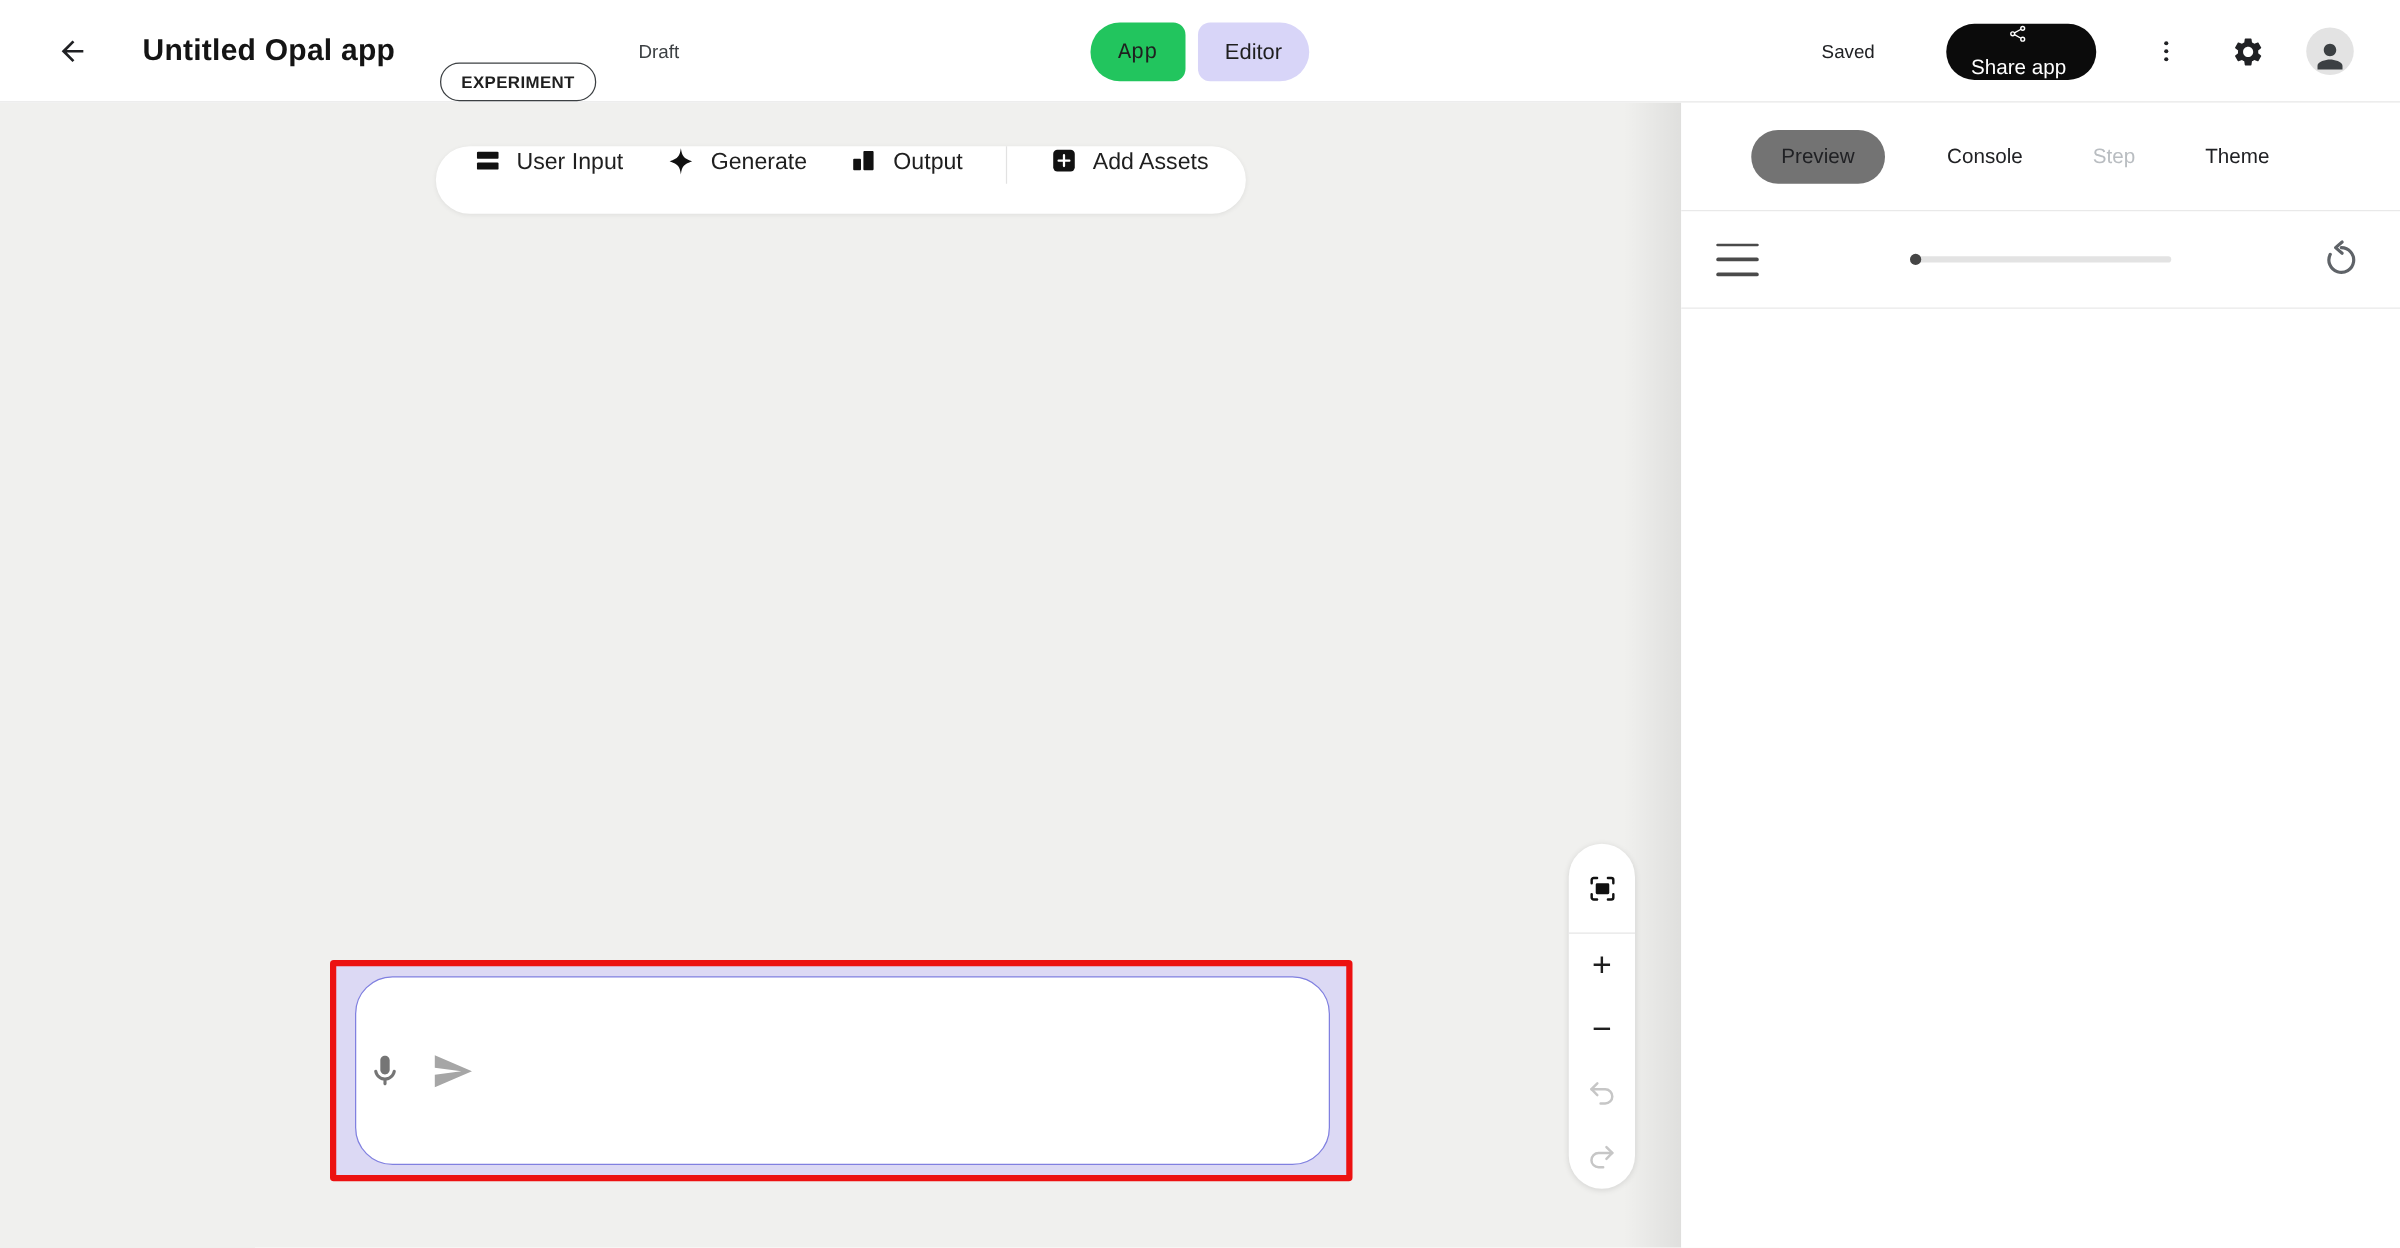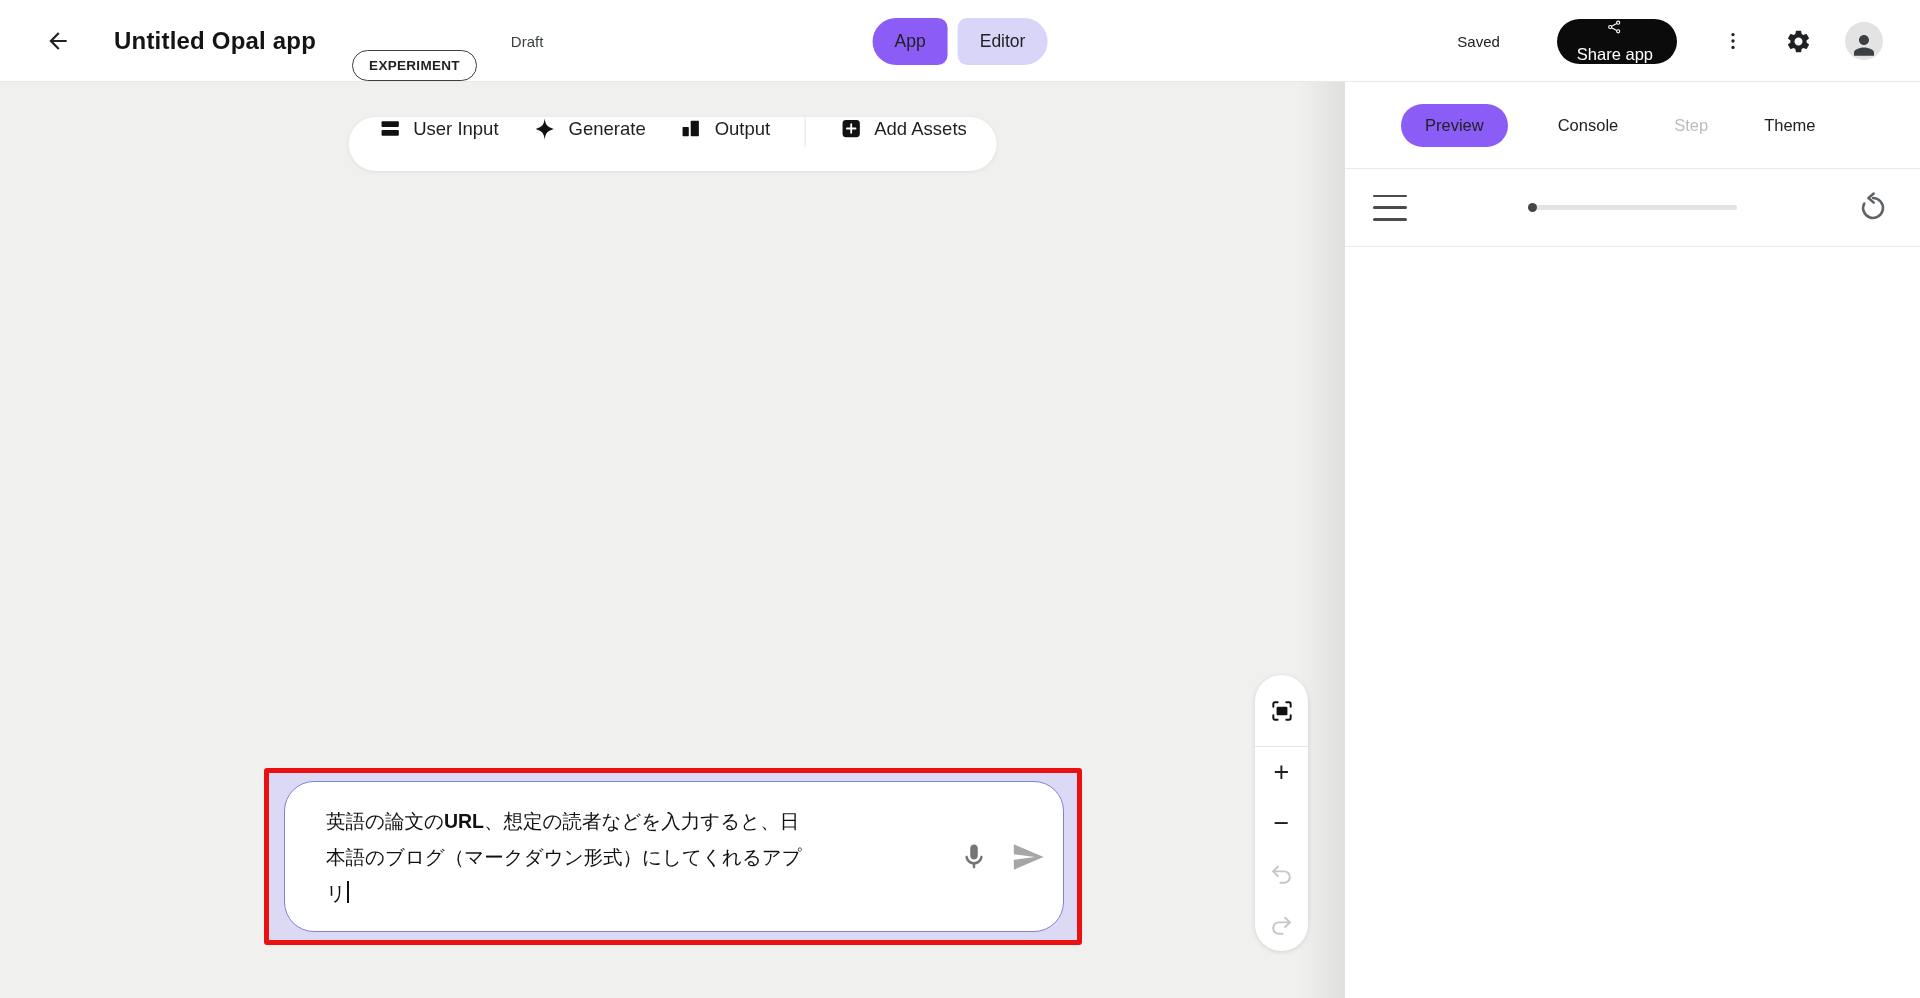--- a/index.html
+++ b/index.html
@@ -15,21 +15,21 @@
   .app-title { font-size:24px; font-weight:700; letter-spacing:.2px; margin-left:24px; color:#141414; }
   .badge { margin-left:24px; border:1px solid #3c4043; border-radius:16px; height:31px;
            display:flex; align-items:center; padding:0 16px; font-size:13.5px; font-weight:700;
            letter-spacing:.3px; color:#1f1f1f;margin-top:48px; }
   .draft { margin-left:22px; font-size:15px; color:#3c4043; }
 
   .toggle { position:absolute; left:50%; top:18px; transform:translateX(-50%);
             display:flex; gap:10px; }
   .toggle .seg { height:47px; display:flex; align-items:center; padding:0 22px;
                  font-size:17.5px; font-weight:500; cursor:pointer; }
-  .seg-app { background:#8b5cf6; border-radius:24px 10px 10px 24px; }
+  .seg-app { background:#22c55e; border-radius:24px 10px 10px 24px;font-family:Liberation Mono, monospace; }
   .seg-editor { background:#d8d5f8; border-radius:10px 24px 24px 10px; }
 
   .tb-right { position:absolute; right:37px; top:0; height:82px; display:flex; align-items:center; }
   .saved { font-size:15px; color:#202124; margin-right:57px; }
   .share-btn { background:#0b0b0b; color:#fff; height:45px; border-radius:23px;
                display:flex; align-items:center; padding:0 24px 0 20px; gap:10px;
                font-size:16.5px; font-weight:500; cursor:pointer;flex-direction:column; }
   .kebab { margin-left:44px; width:24px; height:28px; display:flex; align-items:center;
            justify-content:center; cursor:pointer; }
   .gear { margin-left:38px; width:30px; height:30px; display:flex; align-items:center;
@@ -68,21 +68,21 @@
               border-radius:27px; box-shadow:0 1px 5px rgba(0,0,0,.12); display:flex;
               flex-direction:column; align-items:center; }
   .zb-fit { height:71px; display:flex; align-items:center; justify-content:center; width:100%; cursor:pointer; }
   .zb-div { width:100%; height:1px; background:#e6e6e6; }
   .zb-item { height:51px; width:100%; display:flex; align-items:center; justify-content:center;
              font-size:27px; color:#1f1f1f; cursor:pointer; }
 
   
   .tabs { height:86px; display:flex; align-items:center; padding-left:56px; gap:44px; }
   .tab { font-size:16.5px; font-weight:500; color:#202124; cursor:pointer; padding:12px 6px; }
-  .tab.active { background:#8b5cf6; border-radius:23px; padding:12px 24px; }
+  .tab.active { background:#737373; border-radius:23px; padding:12px 24px; }
   .tab.disabled { color:#b9bdc1; cursor:default; }
 
   .controls { height:79px; border-top:1px solid #e9e9e9; border-bottom:1px solid #e9e9e9;
               display:flex; align-items:center; position:relative; }
   .hamburger { position:absolute; left:28px; width:34px; height:26px; display:flex;
                flex-direction:column; justify-content:space-between; cursor:pointer; }
   .hamburger span { display:block; height:2.6px; background:#4a4a4a; border-radius:2px; }
   .slider { position:absolute; left:183px; width:209px; height:14px; display:flex; align-items:center; cursor:pointer; }
   .slider .track { width:100%; height:4.5px; background:#e3e3e3; border-radius:3px; }
   .slider .thumb { position:absolute; left:0; width:9px; height:9px; border-radius:50%; background:#454545; }
@@ -173,25 +173,20 @@
       <svg width="23" height="23" viewBox="0 0 24 24">
         <rect x="3" y="3" width="18" height="18" rx="3.5" fill="#111"></rect>
         <path d="M12 7.5v9M7.5 12h9" stroke="#fff" stroke-width="1.9" stroke-linecap="round"></path>
       </svg>
       <span>Add Assets</span>
     </div>
   </div>
 
   <div class="prompt-outer">
     <div class="prompt-inner">
-      <div class="prompt-text">
-        <span>英語の論文の</span><b>URL</b><span>、想定の読者などを入力すると、日</span><br>
-        <span>本語のブログ（マークダウン形式）にしてくれるアプ</span><br>
-        <span>リ</span><span class="caret"></span>
-      </div>
       <div class="prompt-actions">
         <div class="icon-btn">
           <svg width="30" height="30" viewBox="0 0 24 24">
             <path fill="#757575" d="M12 14c1.66 0 3-1.34 3-3V5c0-1.66-1.34-3-3-3S9 3.34 9 5v6c0 1.66 1.34 3 3 3zm5.91-3c-.49 0-.9.36-.98.85C16.52 14.2 14.47 16 12 16s-4.52-1.8-4.93-4.15c-.08-.49-.49-.85-.98-.85-.61 0-1.09.54-1 1.14.49 3 2.89 5.35 5.91 5.78V20c0 .55.45 1 1 1s1-.45 1-1v-2.08c3.02-.43 5.42-2.78 5.91-5.78.1-.6-.39-1.14-1-1.14z"></path>
           </svg>
         </div>
         <div class="icon-btn">
           <svg width="34" height="34" viewBox="0 0 24 24">
             <path fill="#a6a6a6" d="M2.01 21L23 12 2.01 3 2 10l15 2-15 2z"></path>
           </svg>

